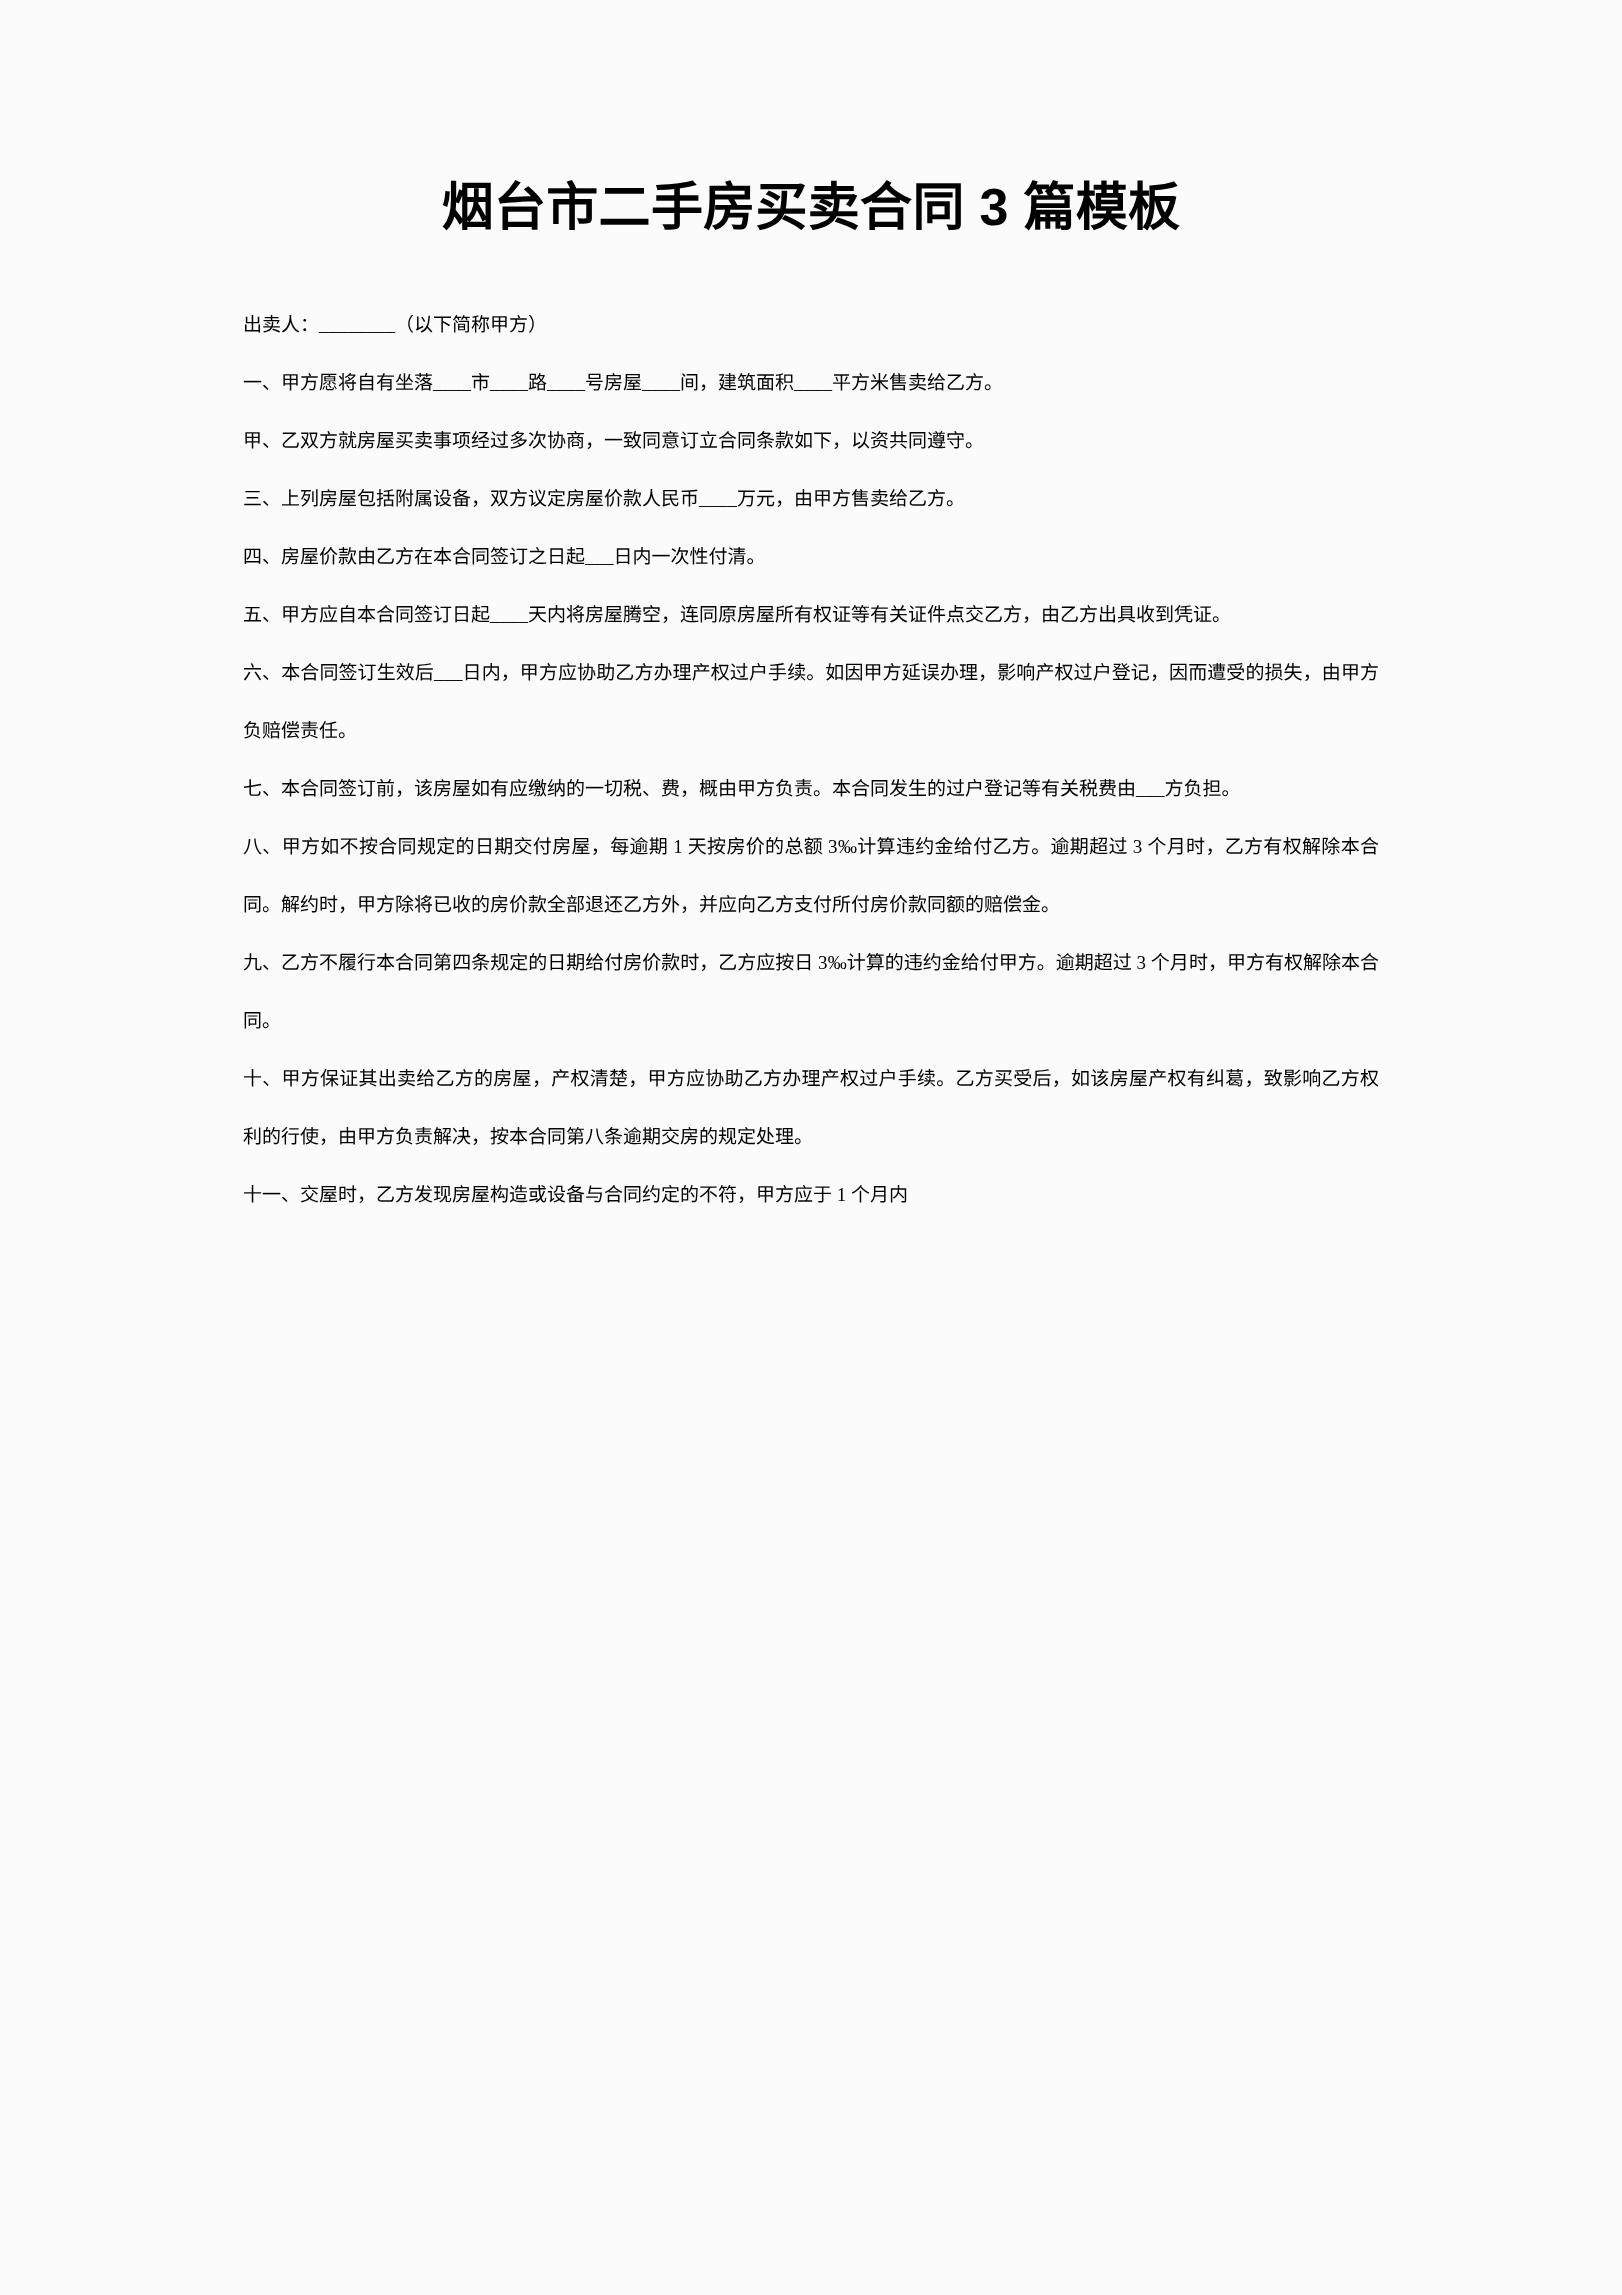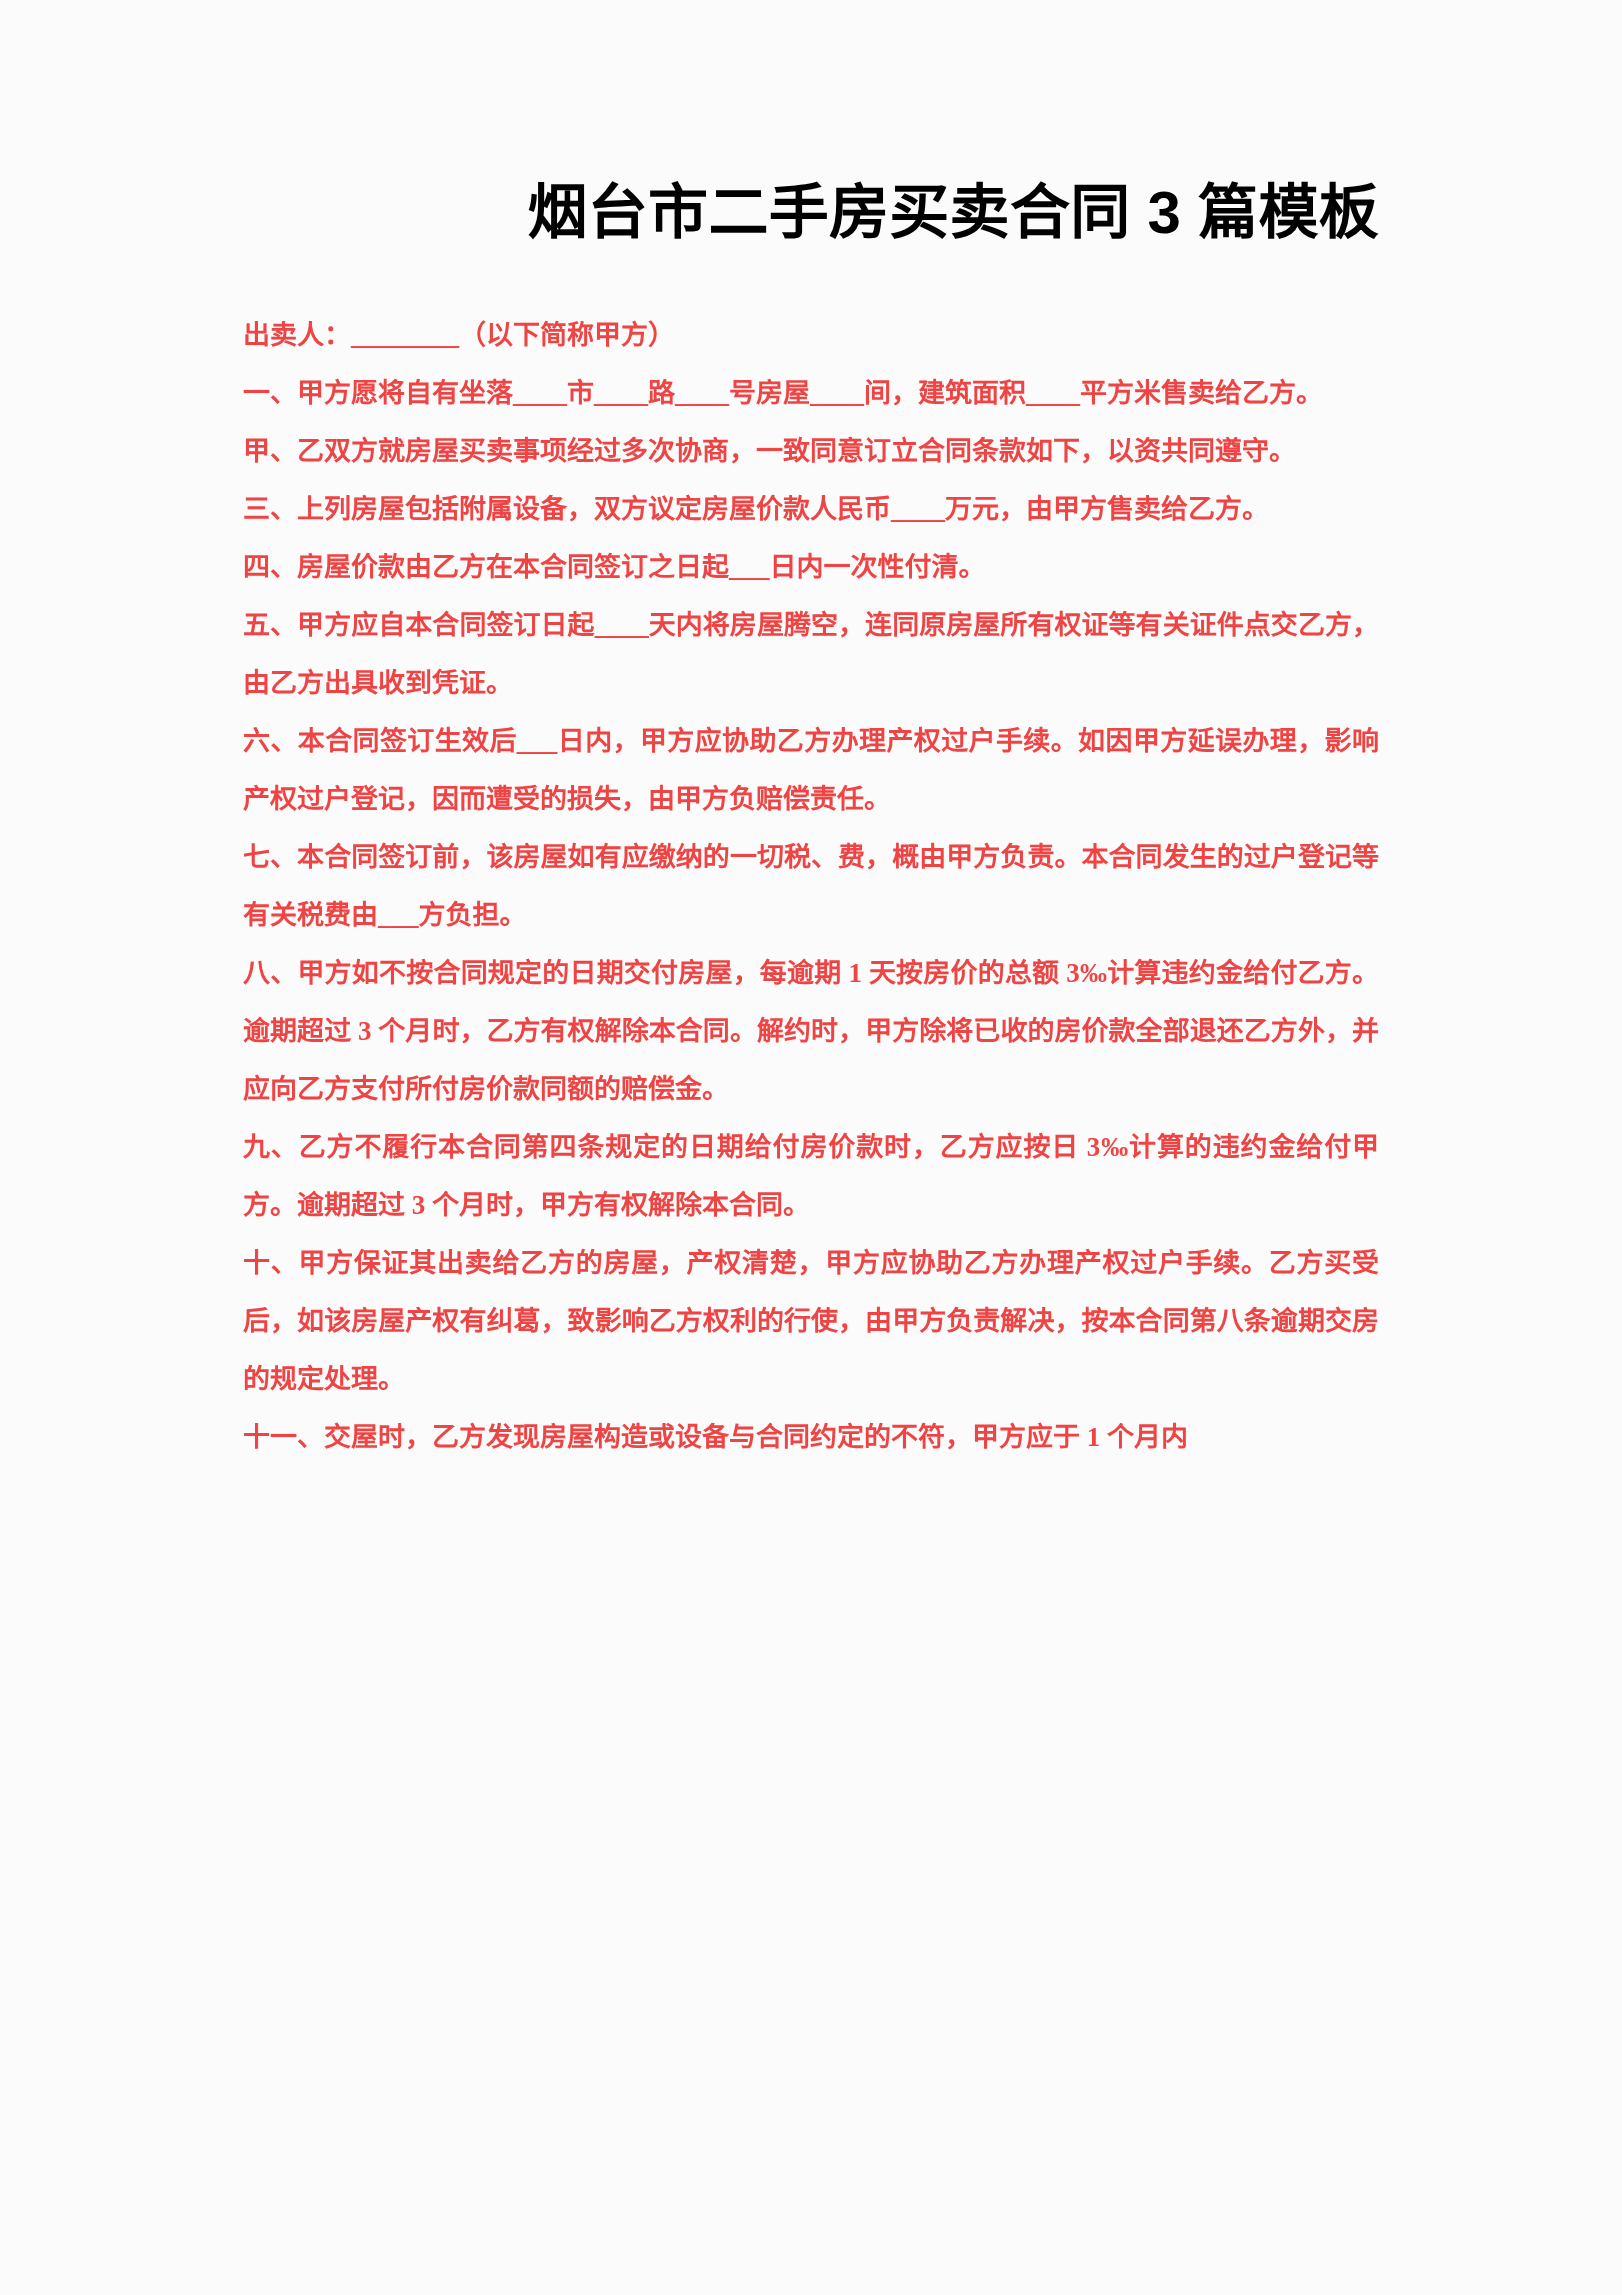--- a/index.html
+++ b/index.html
@@ -27,49 +27,48 @@
     position: absolute;
     left: 243px;
     top: 0;
     width: 1136px;
   }
 
   
   .doc-title {
     margin: 0;
     padding: 0;
-    font-size: 60px;
+    font-size: 52px;
     font-weight: 700;
     line-height: 1.25;
-    text-align: right;
+    text-align: center;
     letter-spacing: 0.3px;
     color: #000000;
     padding-top: 175px;
     padding-bottom: 0;
     font-family: "Liberation Sans", "DejaVu Sans", sans-serif;
   }
 
   
   .body-block {
     margin-top: 56px;
   }
 
   
   .para {
     margin: 0 0 0 0;
     padding: 0;
-    font-size: 27px;
+    font-size: 19px;
     line-height: 58px;
-    color: #ef4444;
+    color: #000000;
     text-align: justify;
     text-justify: inter-ideograph;
     word-break: break-all;
     font-family: "Liberation Serif", "DejaVu Serif", serif;
     white-space: pre-wrap;
-    font-weight: bold;
   }
 
   
   .para.tail {
     margin-bottom: 0;
   }
 </style>
 </head>
 <body>
 

